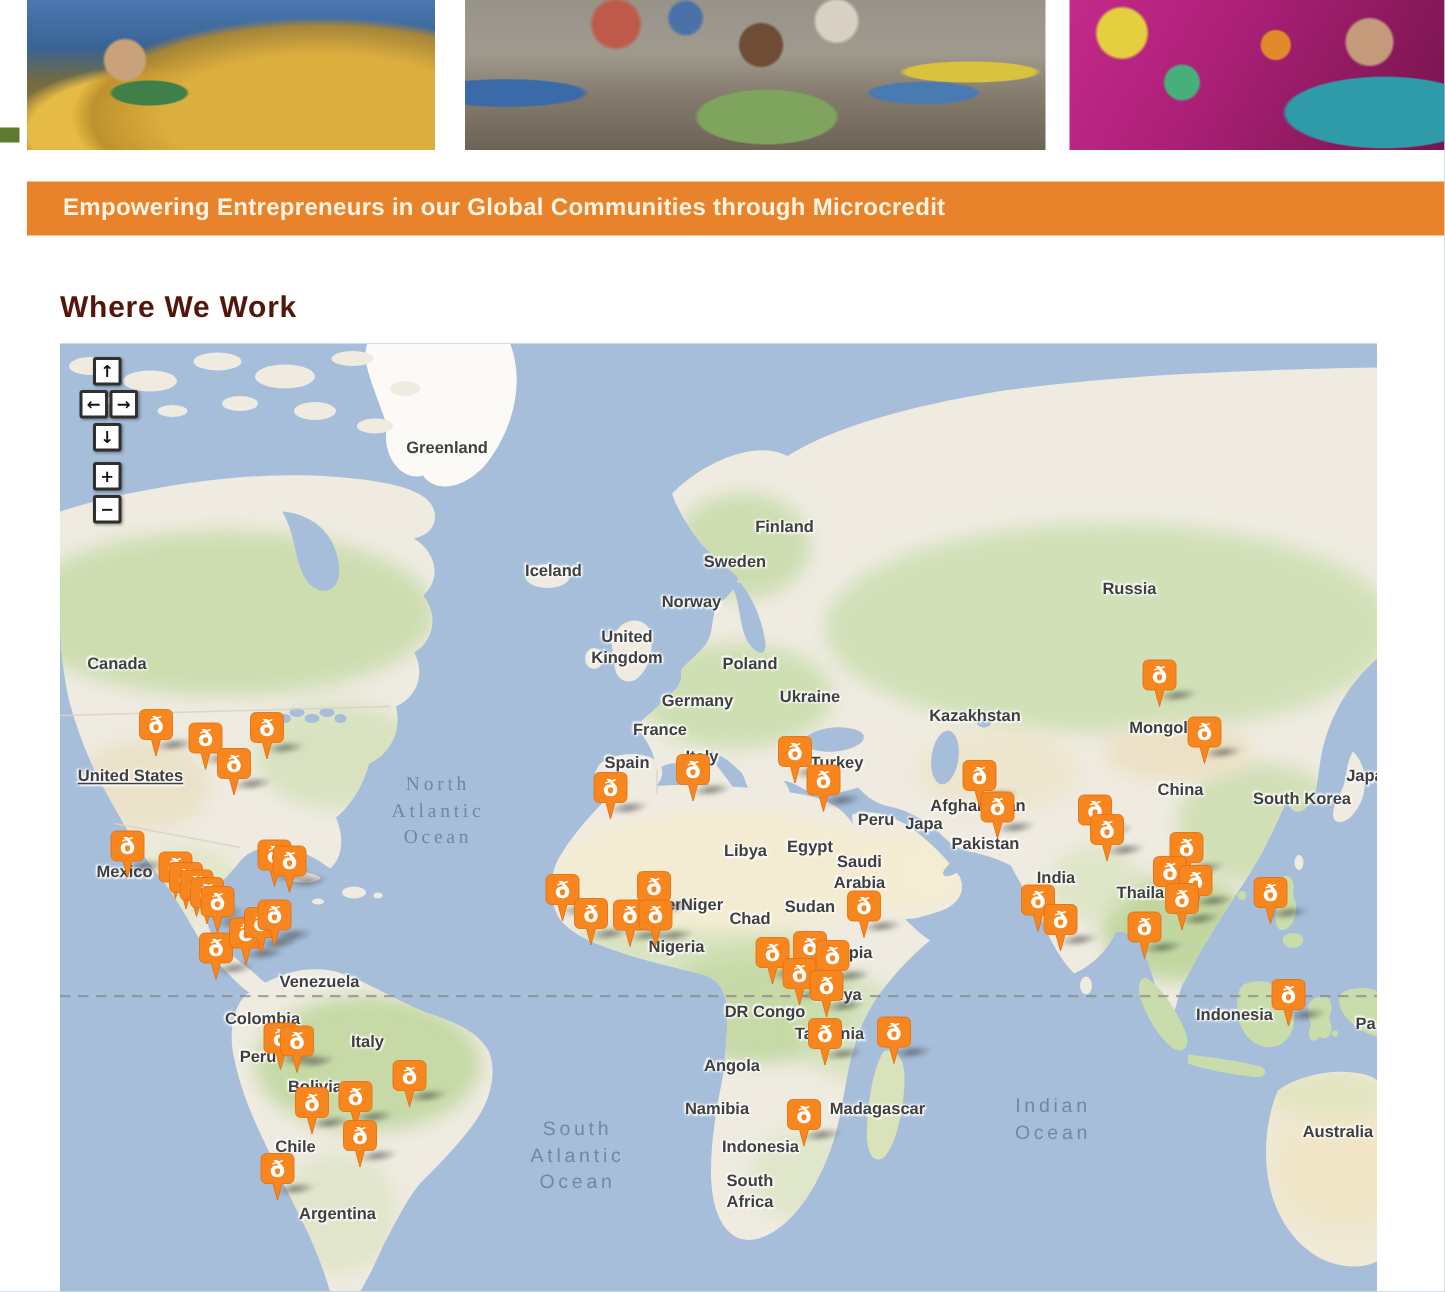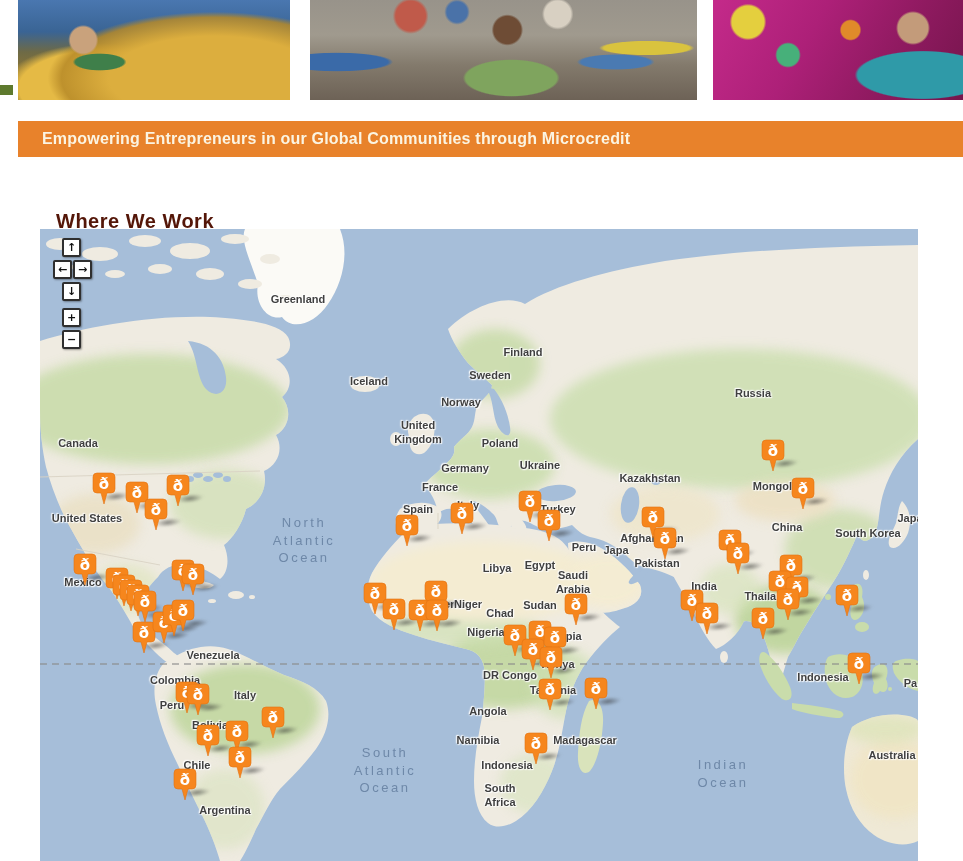--- a/index.html
+++ b/index.html
@@ -85,21 +85,21 @@
 
 <div class="photo" id="photo1" title="woman vendor with yellow produce under blue tarp"></div>
 <div class="photo" id="photo2" title="smiling woman in green shirt with hanging clothes"></div>
 <div class="photo" id="photo3" title="woman in teal top inside pink shop"></div>
 <div id="accent-bar"></div>
 
 <div id="banner">
   <span>Empowering Entrepreneurs in our Global Communities through Microcredit</span>
 </div>
 
-<h1 id="heading" style="margin:16px;">Where We Work</h1>
+<h1 id="heading" style="margin:0;">Where We Work</h1>
 
 <div id="map">
   <svg class="world" width="878" height="632" viewBox="0 0 878 632">
     <defs>
       <path id="na" d="M0,112 C45,98 110,86 170,88 C205,90 240,94 248,108 C254,120 246,128 236,130 C252,140 254,158 242,168 C252,180 250,198 236,206 C244,220 238,236 224,242 C228,258 220,274 206,280 C202,296 192,310 184,316 C190,330 188,344 180,350 C172,344 162,338 150,336 C136,334 124,338 118,348 C110,356 102,366 98,376 C96,388 102,398 112,406 C120,412 128,418 134,424 C140,428 144,432 140,436 C132,438 124,432 116,424 C106,414 96,404 90,392 C82,378 74,364 62,350 C50,334 40,316 30,298 C20,280 12,260 6,238 C2,220 0,200 0,180 Z"></path>
       <path id="sa" d="M134,428 C150,418 170,414 188,420 C206,426 224,438 244,446 C262,452 278,458 286,472 C292,488 286,506 276,520 C264,536 252,548 240,560 C230,572 224,586 216,600 C210,614 204,626 200,632 L180,632 C176,618 170,602 162,586 C154,570 146,554 138,536 C128,516 120,496 116,476 C112,458 116,442 124,434 Z"></path>
       <path id="af" d="M372,298 C405,292 445,294 485,299 C508,302 520,308 527,318 C536,332 544,352 554,372 C562,384 572,392 580,398 C570,406 558,418 546,434 C536,448 530,464 526,482 C522,502 520,522 512,542 C504,562 492,582 476,592 C466,598 456,600 448,594 C438,586 434,570 434,552 C434,530 438,508 442,488 C444,470 446,452 444,438 C442,428 436,422 426,420 C410,416 392,412 374,406 C356,400 340,394 332,382 C326,370 326,356 332,344 C340,330 352,316 362,306 Z"></path>
       <path id="eu" d="M408,100 C430,78 465,64 485,75 C515,56 565,42 625,32 C695,22 770,18 878,16 L878,210 C860,226 850,244 844,262 C838,280 840,296 834,306 C826,316 820,312 818,304 C812,318 804,336 794,352 C784,368 774,382 766,396 C758,408 754,418 748,428 C744,440 742,452 738,456 C734,452 732,440 730,428 C726,412 722,400 714,394 C706,390 700,392 696,398 C688,390 682,380 674,372 C660,360 646,352 634,348 C622,342 612,340 604,338 C596,336 590,330 584,324 C574,316 562,310 550,308 C542,306 536,300 532,296 C520,300 508,302 498,298 C490,294 484,290 478,292 C472,296 468,302 462,300 C456,296 458,288 452,284 C446,278 440,274 434,272 C428,276 424,284 418,282 C410,278 404,280 398,284 C396,272 390,262 384,256 C390,248 398,244 402,238 C410,232 416,226 414,218 C420,210 428,206 432,198 C436,190 434,182 438,176 C444,168 452,164 452,156 C446,150 436,142 428,134 C420,124 412,112 408,100 Z"></path>
       <path id="arabia" d="M528,314 C540,310 554,314 566,322 C580,332 592,344 600,356 C604,366 598,374 588,378 C576,382 564,386 556,382 C548,376 542,362 536,348 C532,336 528,324 528,314 Z"></path>
       <path id="india" d="M630,340 C650,336 668,344 680,352 C696,360 706,376 704,392 C698,406 686,416 676,420 C668,412 660,398 654,384 C646,368 636,354 630,340 Z"></path>
@@ -229,21 +229,21 @@
       <path d="M0,248 L220,242"></path>
       <path d="M36,320 L120,336"></path>
       <path d="M398,284 L398,300"></path>
     </g>
 
     <line x1="0" y1="435" x2="878" y2="435" stroke="#8b8b8b" stroke-width="1.5" stroke-dasharray="7 5" opacity=".75"></line>
   </svg>
 
   <div>
       <div class="lbl-country" style="left: 38px; top: 214px;">Canada</div>
-      <div class="lbl-country" style="left: 47px; top: 289px;">United States</div>
+      <div class="lbl-country" style="left: 47px; top: 289px; text-decoration: underline;">United States</div>
       <div class="lbl-country" style="left: 43px; top: 353px;">Mexico</div>
       <div class="lbl-country" style="left: 258px; top: 70px;">Greenland</div>
       <div class="lbl-country" style="left: 329px; top: 152px;">Iceland</div>
       <div class="lbl-country" style="left: 421px; top: 173px;">Norway</div>
       <div class="lbl-country" style="left: 450px; top: 146px;">Sweden</div>
       <div class="lbl-country" style="left: 483px; top: 123px;">Finland</div>
       <div class="lbl-country" style="left: 378px; top: 203px;">United
 Kingdom</div>
       <div class="lbl-country" style="left: 460px; top: 214px;">Poland</div>
       <div class="lbl-country" style="left: 425px; top: 239px; text-align: center;">Germany</div>
@@ -268,45 +268,45 @@
       <div class="lbl-country" style="left: 872px; top: 454px;">Pa.</div>
       <div class="lbl-country" style="left: 852px; top: 526px;">Australia</div>
       <div class="lbl-country" style="left: 405px; top: 336px; margin-top: 39px;">Algeria</div>
       <div class="lbl-country" style="left: 457px; top: 339px;">Libya</div>
       <div class="lbl-country" style="left: 500px; top: 336px;">Egypt</div>
       <div class="lbl-country" style="left: 533px; top: 353px;">Saudi
 Arabia</div>
       <div class="lbl-country" style="left: 428px; top: 375px;">Niger</div>
       <div class="lbl-country" style="left: 460px; top: 384px;">Chad</div>
       <div class="lbl-country" style="left: 500px; top: 376px;">Sudan</div>
-      <div class="lbl-country" style="left: 446px; top: 403px; text-align: center;">Nigeria</div>
+      <div class="lbl-country" style="left: 411px; top: 403px; text-align: center;">Nigeria</div>
       <div class="lbl-country" style="left: 520px; top: 407px;">Ethiopia</div>
       <div class="lbl-country" style="left: 518px; top: 435px;">Kenya</div>
       <div class="lbl-country" style="left: 470px; top: 446px;">DR Congo</div>
       <div class="lbl-country" style="left: 513px; top: 461px;">Tanzania</div>
       <div class="lbl-country" style="left: 448px; top: 482px;">Angola</div>
       <div class="lbl-country" style="left: 438px; top: 511px;">Namibia</div>
       <div class="lbl-country" style="left: 467px; top: 536px;">Indonesia</div>
       <div class="lbl-country" style="left: 460px; top: 566px;">South
 Africa</div>
       <div class="lbl-country" style="left: 545px; top: 511px;">Madagascar</div>
       <div class="lbl-country" style="left: 173px; top: 426px;">Venezuela</div>
       <div class="lbl-country" style="left: 135px; top: 451px;">Colombia</div>
       <div class="lbl-country" style="left: 205px; top: 466px;">Italy</div>
       <div class="lbl-country" style="left: 132px; top: 476px;">Peru</div>
       <div class="lbl-country" style="left: 170px; top: 496px;">Bolivia</div>
       <div class="lbl-country" style="left: 157px; top: 536px;">Chile</div>
       <div class="lbl-country" style="left: 185px; top: 581px;">Argentina</div>
-      <div class="lbl-ocean" style="left: 264px; top: 311px;">North
+      <div class="lbl-ocean" style="left: 252px; top: 311px; font-family: Liberation Serif, serif;">North
 Atlantic
 Ocean</div>
       <div class="lbl-ocean" style="left: 345px; top: 541px;">South
 Atlantic
 Ocean</div>
-      <div class="lbl-ocean" style="left: 683px; top: 517px; margin-top: 28px;">Indian
+      <div class="lbl-ocean" style="left: 662px; top: 517px;">Indian
 Ocean</div>
       <div class="marker-shadow" style="left: 63px; top: 263px;"></div>
       <div class="marker" style="left: 52px; top: 243px;"><svg width="24" height="33" viewBox="0 0 24 33">
           <path d="M5,1 h14 q4,0 4,4 v12 q0,4 -4,4 h-4 l-3,11 l-3,-11 h-4 q-4,0 -4,-4 v-12 q0,-4 4,-4 z" fill="#F6861D" stroke="#E37212" stroke-width="0.6"></path>
           <text x="12" y="16.5" text-anchor="middle" font-size="15" font-weight="bold" font-family="DejaVu Sans, sans-serif" fill="#ffffff">ð</text>
         </svg></div>
       <div class="marker-shadow" style="left: 96px; top: 272px;"></div>
       <div class="marker" style="left: 85px; top: 252px;"><svg width="24" height="33" viewBox="0 0 24 33">
           <path d="M5,1 h14 q4,0 4,4 v12 q0,4 -4,4 h-4 l-3,11 l-3,-11 h-4 q-4,0 -4,-4 v-12 q0,-4 4,-4 z" fill="#F6861D" stroke="#E37212" stroke-width="0.6"></path>
           <text x="12" y="16.5" text-anchor="middle" font-size="15" font-weight="bold" font-family="DejaVu Sans, sans-serif" fill="#ffffff">ð</text>

